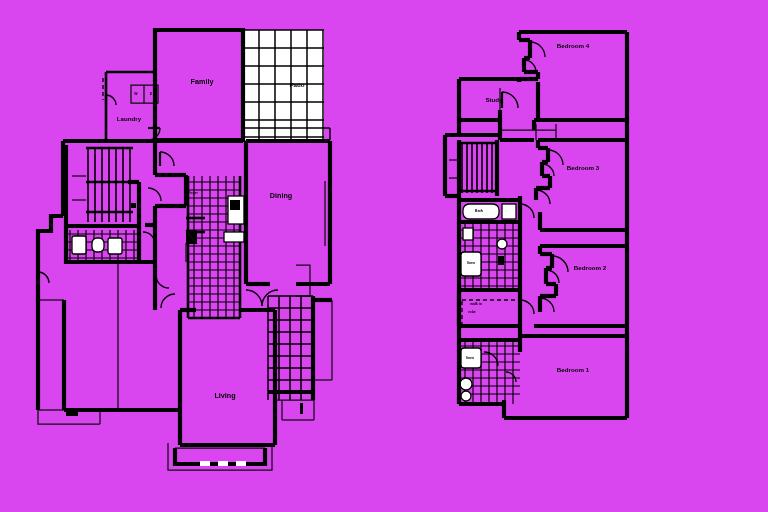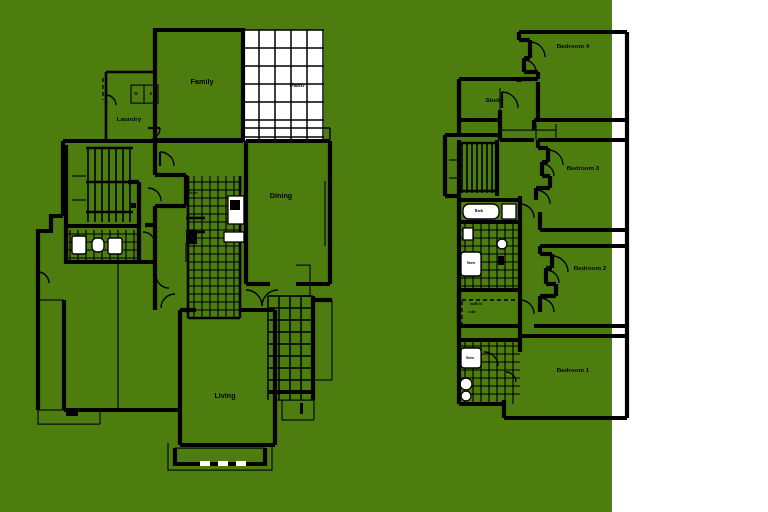--- a/index.html
+++ b/index.html
@@ -9,23 +9,23 @@
     background: #ffffff;
   }
   body {
     width: 768px;
     height: 512px;
     overflow: hidden;
     font-family: "Liberation Sans", sans-serif;
   }
   #plan-root {
     position: relative;
-    width: 612px;
+    width: 768px;
     height: 512px;
-    background: #4d7c0f;
+    background: #d946ef;
   }
   svg.plan-svg {
     position: absolute;
     left: 0;
     top: 0;
     width: 768px;
     height: 512px;
     display: block;
   }
   .wall-thick {

